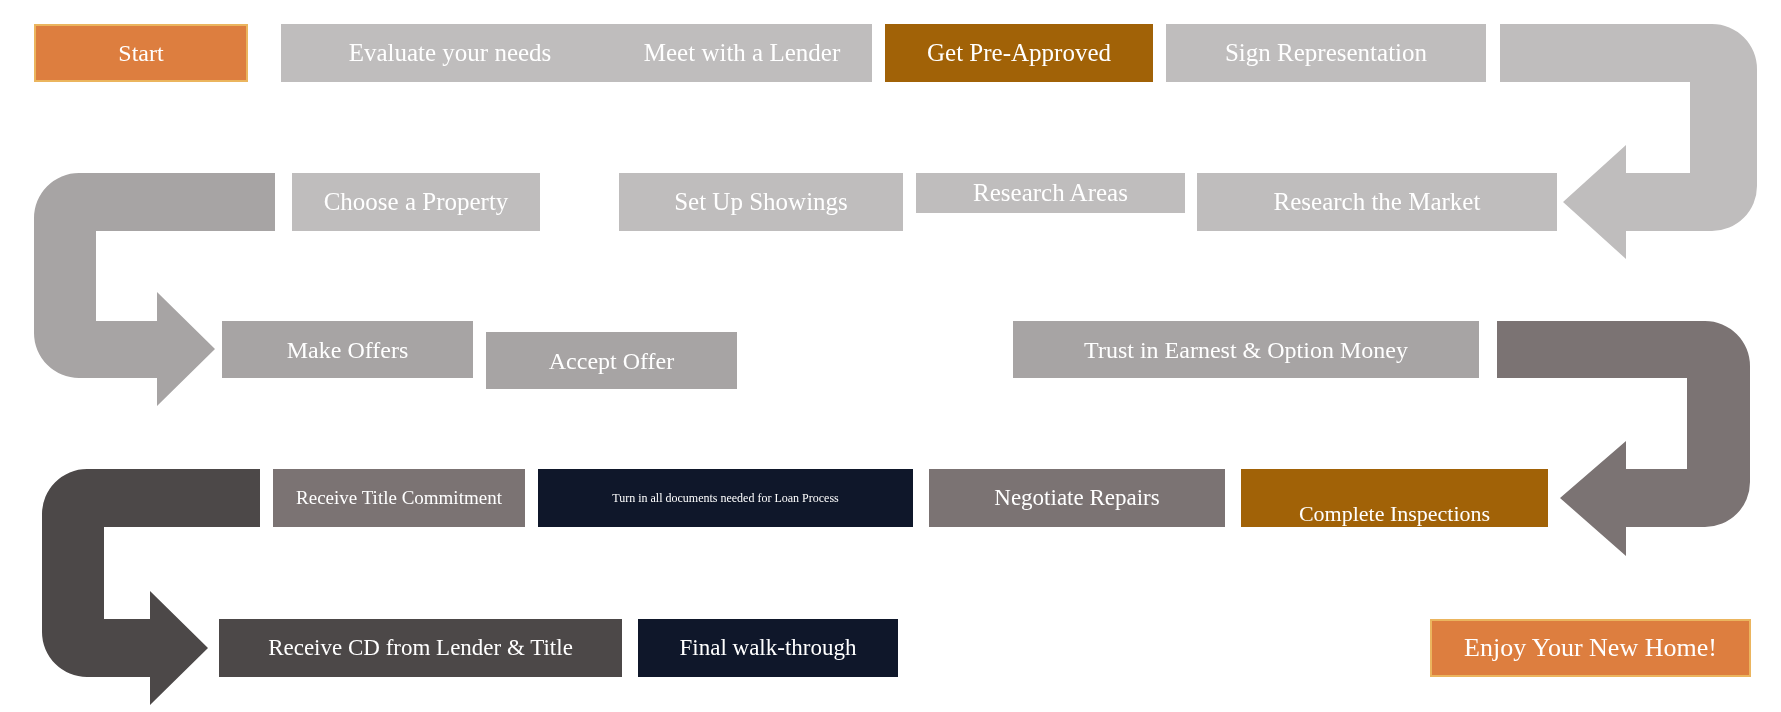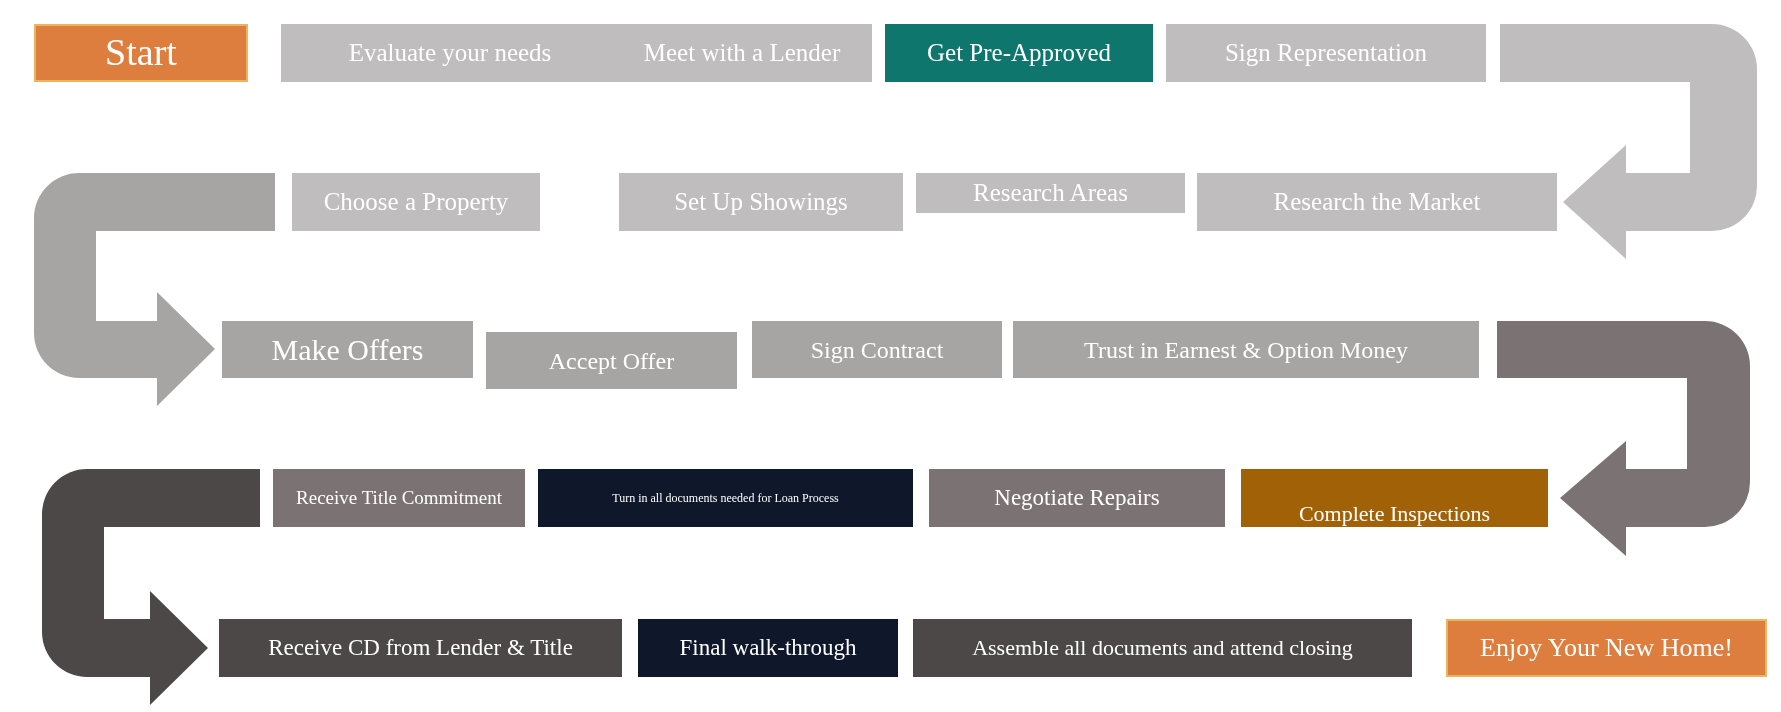--- a/index.html
+++ b/index.html
@@ -37,57 +37,54 @@
 
 <div id="canvas">
 
   <svg id="arrows" xmlns="http://www.w3.org/2000/svg" viewBox="0 0 1781 712">
     <path d="M1500,24 H1712 A45,45 0 0 1 1757,69 V186 A45,45 0 0 1 1712,231 H1626 V259 L1563,202 L1626,145 V173 H1690 V82 H1500 Z" fill="#bfbdbd"></path>
     <path d="M275,173 H79 A45,45 0 0 0 34,218 V333 A45,45 0 0 0 79,378 H157 V406 L215,349 L157,292 V321 H96 V231 H275 Z" fill="#a7a4a4"></path>
     <path d="M1497,321 H1705 A45,45 0 0 1 1750,366 V482 A45,45 0 0 1 1705,527 H1626 V556 L1560,498 L1626,441 V469 H1687 V378 H1497 Z" fill="#7b7373"></path>
     <path d="M260,469 H87 A45,45 0 0 0 42,514 V632 A45,45 0 0 0 87,677 H150 V705 L208,648 L150,591 V619 H104 V527 H260 Z" fill="#4c4848"></path>
   </svg>
 
-  <div class="box accent" data-border="palette.orange_border" style="left: 34px; top: 24px; width: 214px; height: 58px; font-size: 38px; background: rgb(221, 126, 63); border-color: rgb(235, 181, 94);">
+  <div class="box accent" data-border="palette.orange_border" style="left: 34px; top: 24px; width: 214px; height: 58px; font-size: 24px; background: rgb(221, 126, 63); border-color: rgb(235, 181, 94);">
     <span>Start</span>
   </div>
   <div class="box" style="left: 261px; top: 24px; width: 338px; height: 58px; font-size: 25px; background: rgb(191, 189, 189); margin-left: 20px;">
     <span>Evaluate your needs</span>
   </div>
   <div class="box" style="left: 612px; top: 24px; width: 260px; height: 58px; font-size: 25px; background: rgb(191, 189, 189);">
     <span>Meet with a Lender</span>
   </div>
-  <div class="box" style="left: 885px; top: 24px; width: 268px; height: 58px; font-size: 25px; background: #0f766e;">
+  <div class="box" style="left: 885px; top: 24px; width: 268px; height: 58px; font-size: 25px; background: #a16207;">
     <span>Get Pre-Approved</span>
   </div>
   <div class="box" style="left: 1166px; top: 24px; width: 320px; height: 58px; font-size: 25px; background: rgb(191, 189, 189);">
     <span>Sign Representation</span>
   </div>
 
   <div class="box" style="left: 292px; top: 173px; width: 248px; height: 58px; font-size: 25px; background: rgb(191, 189, 189);">
     <span>Choose a Property</span>
   </div>
   <div class="box" style="left: 619px; top: 173px; width: 284px; height: 58px; font-size: 25px; background: rgb(191, 189, 189);">
     <span>Set Up Showings</span>
   </div>
   <div class="box" style="left: 916px; top: 173px; width: 269px; height: 40px; font-size: 25px; background: rgb(191, 189, 189);">
     <span>Research Areas</span>
   </div>
   <div class="box" style="left: 1197px; top: 173px; width: 360px; height: 58px; font-size: 25px; background: rgb(191, 189, 189);">
     <span>Research the Market</span>
   </div>
 
-  <div class="box" style="left: 222px; top: 321px; width: 251px; height: 57px; font-size: 30px; background: rgb(167, 164, 164);">
+  <div class="box" style="left: 222px; top: 321px; width: 251px; height: 57px; font-size: 24px; background: rgb(167, 164, 164);">
     <span>Make Offers</span>
   </div>
   <div class="box" style="left: 486px; top: 321px; width: 251px; height: 57px; font-size: 24px; background: rgb(167, 164, 164); margin-top: 11px;">
     <span>Accept Offer</span>
-  </div>
-  <div class="box" style="left: 752px; top: 321px; width: 250px; height: 57px; font-size: 24px; background: rgb(167, 164, 164);">
-    <span>Sign Contract</span>
   </div>
   <div class="box" style="left: 1013px; top: 321px; width: 466px; height: 57px; font-size: 24px; background: rgb(167, 164, 164);">
     <span>Trust in Earnest &amp; Option Money</span>
   </div>
 
   <div class="box" style="left: 273px; top: 469px; width: 252px; height: 58px; font-size: 19px; background: rgb(123, 115, 115);">
     <span>Receive Title Commitment</span>
   </div>
   <div class="box" style="left: 538px; top: 469px; width: 375px; height: 58px; font-size: 12px; background: #0f172a;">
     <span style="max-width:300px; margin:0 auto;">Turn in all documents needed for Loan Process</span>
@@ -98,20 +95,17 @@
   <div class="box" style="left: 1241px; top: 469px; width: 307px; height: 58px; font-size: 22px; background: #a16207; align-items: flex-end;">
     <span>Complete Inspections</span>
   </div>
 
   <div class="box" style="left: 219px; top: 619px; width: 403px; height: 58px; font-size: 23px; background: rgb(76, 72, 72);">
     <span>Receive CD from Lender &amp; Title</span>
   </div>
   <div class="box" style="left: 638px; top: 619px; width: 260px; height: 58px; font-size: 23px; background: #0f172a;">
     <span>Final walk-through</span>
   </div>
-  <div class="box" style="left: 913px; top: 619px; width: 499px; height: 58px; font-size: 22px; background: rgb(76, 72, 72);">
-    <span>Assemble all documents and attend closing</span>
-  </div>
-  <div class="box accent" data-border="palette.orange_border" style="left: 1430px; top: 619px; width: 321px; height: 58px; font-size: 26px; background: rgb(221, 126, 63); border-color: rgb(235, 181, 94); margin-left: 16px;">
+  <div class="box accent" data-border="palette.orange_border" style="left: 1430px; top: 619px; width: 321px; height: 58px; font-size: 26px; background: rgb(221, 126, 63); border-color: rgb(235, 181, 94);">
     <span>Enjoy Your New Home!</span>
   </div>
 
 </div>
 
 </body></html>

